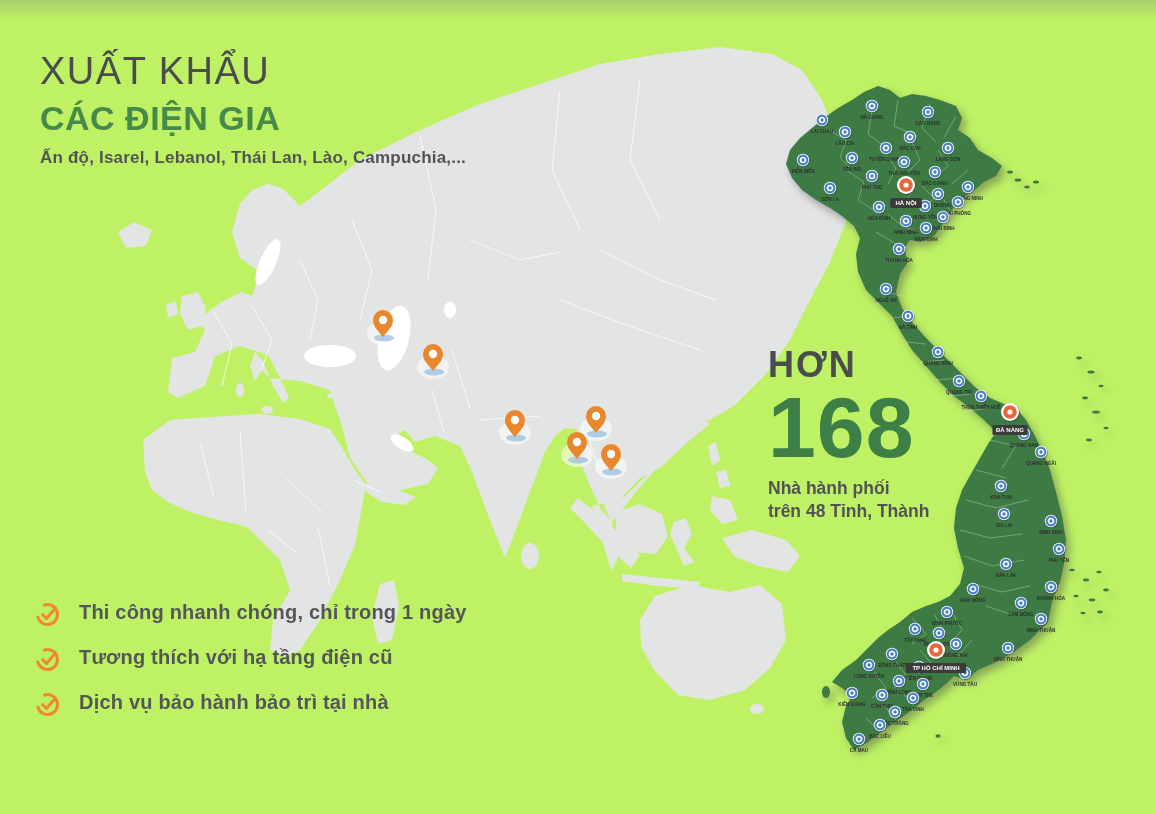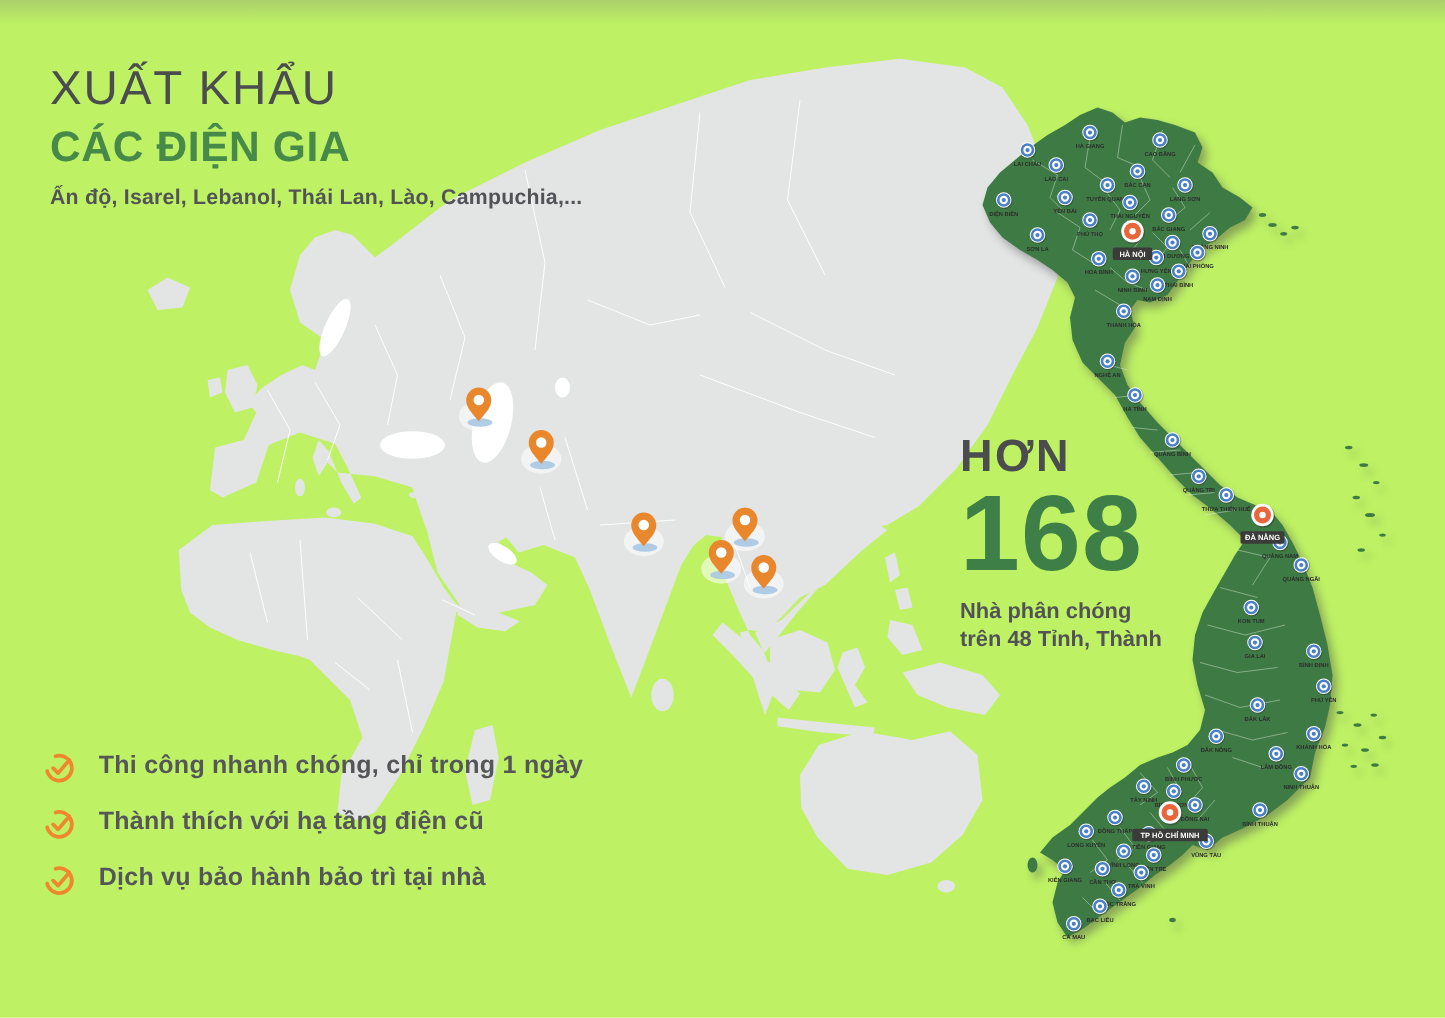--- a/index.html
+++ b/index.html
@@ -643,39 +643,39 @@
   <div class="header">
     <div class="title1">XUẤT KHẨU</div>
     <div class="title2">CÁC ĐIỆN GIA</div>
     <div class="countries">Ấn độ, Isarel, Lebanol, Thái Lan, Lào, Campuchia,...</div>
   </div>
 
   <div class="stats">
     <div class="hon">HƠN</div>
     <div class="big">168</div>
     <div class="sub">
-      <div>Nhà phân chóng</div>
+      <div>Nhà hành phối</div>
       <div>trên 48 Tỉnh, Thành</div>
     </div>
   </div>
 
   <div class="features" id="features">
       <div class="feature">
         <svg class="ic" viewBox="0 0 27 27">
       <circle cx="13.5" cy="13.5" r="10" fill="none" stroke="#f0872d" stroke-width="3" stroke-dasharray="48 15" stroke-dashoffset="14" stroke-linecap="round" transform="rotate(-30 13.5 13.5)"></circle>
       <path d="M8.5,13.5 L12.5,17.5 L21.5,7" fill="none" stroke="#f0872d" stroke-width="3" stroke-linecap="round" stroke-linejoin="round"></path>
     </svg>
     <span class="txt">Thi công nhanh chóng, chỉ trong 1 ngày</span>
       </div>
       <div class="feature">
         <svg class="ic" viewBox="0 0 27 27">
       <circle cx="13.5" cy="13.5" r="10" fill="none" stroke="#f0872d" stroke-width="3" stroke-dasharray="48 15" stroke-dashoffset="14" stroke-linecap="round" transform="rotate(-30 13.5 13.5)"></circle>
       <path d="M8.5,13.5 L12.5,17.5 L21.5,7" fill="none" stroke="#f0872d" stroke-width="3" stroke-linecap="round" stroke-linejoin="round"></path>
     </svg>
-    <span class="txt">Thành thích với hạ tầng điện cũ</span>
+    <span class="txt">Tương thích với hạ tầng điện cũ</span>
       </div>
       <div class="feature">
         <svg class="ic" viewBox="0 0 27 27">
       <circle cx="13.5" cy="13.5" r="10" fill="none" stroke="#f0872d" stroke-width="3" stroke-dasharray="48 15" stroke-dashoffset="14" stroke-linecap="round" transform="rotate(-30 13.5 13.5)"></circle>
       <path d="M8.5,13.5 L12.5,17.5 L21.5,7" fill="none" stroke="#f0872d" stroke-width="3" stroke-linecap="round" stroke-linejoin="round"></path>
     </svg>
     <span class="txt">Dịch vụ bảo hành bảo trì tại nhà</span>
       </div>
     </div>
 </div>

